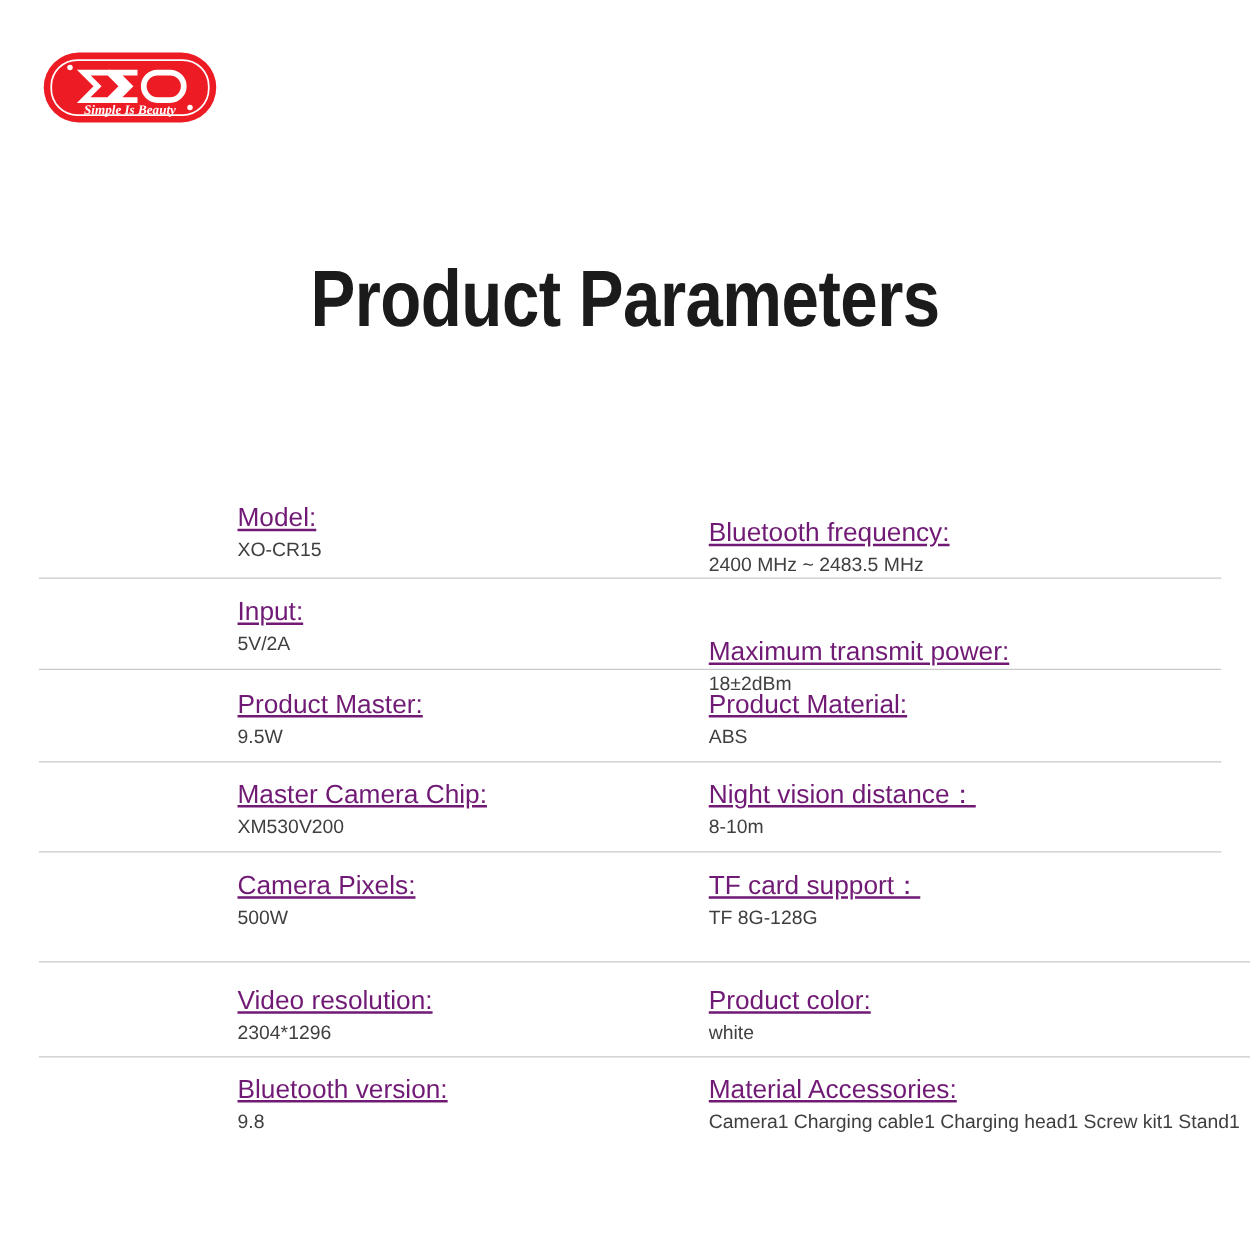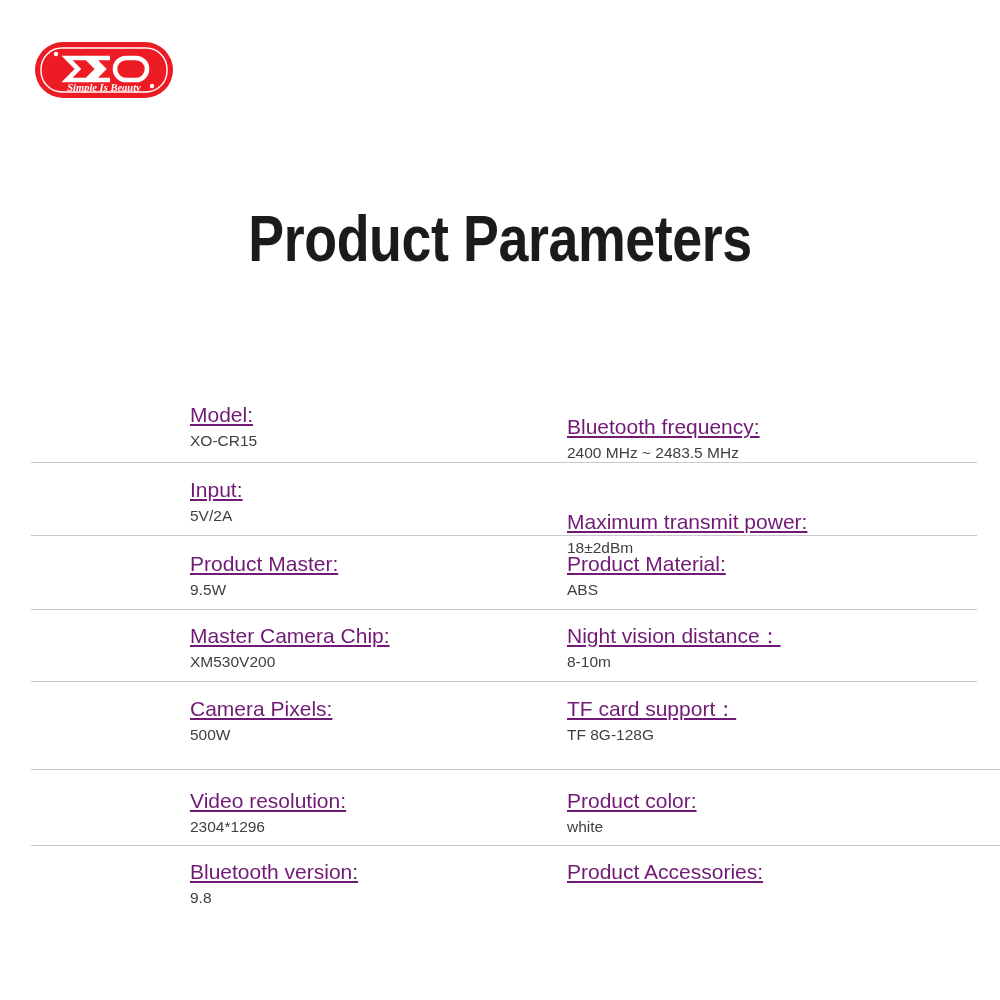--- a/index.html
+++ b/index.html
@@ -164,16 +164,17 @@
     <div class="spec-label">Product color:</div>
     <div class="spec-value">white</div>
   </div>
   <div class="divider full" style="top:449px;"></div>
 
   <div class="cellbox" style="left:190px; top:467px;">
     <div class="spec-label">Bluetooth version:</div>
     <div class="spec-value">9.8</div>
   </div>
   <div class="cellbox" style="left:567px; top:467px;">
-    <div class="spec-label">Product Accessories:</div>
+    <div class="spec-label">Material Accessories:</div>
+    <div class="spec-value">Camera1 Charging cable1 Charging head1 Screw kit1 Stand1</div>
   </div>
 
 </div>
 
 </body></html>

